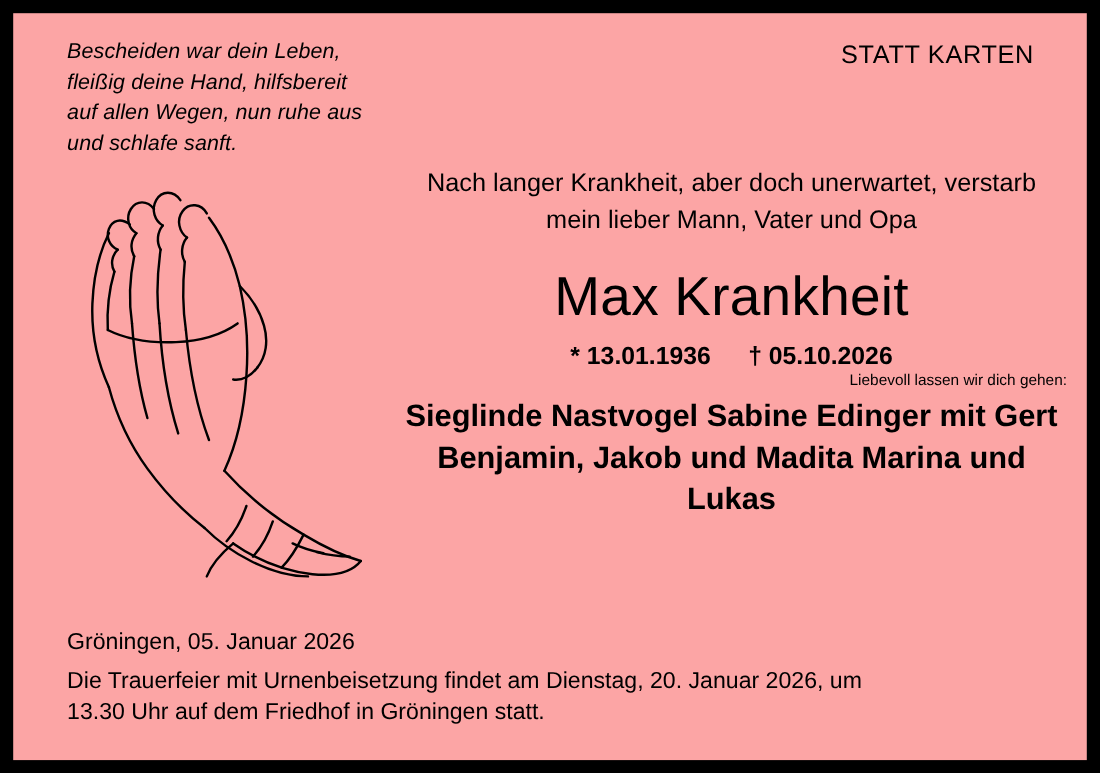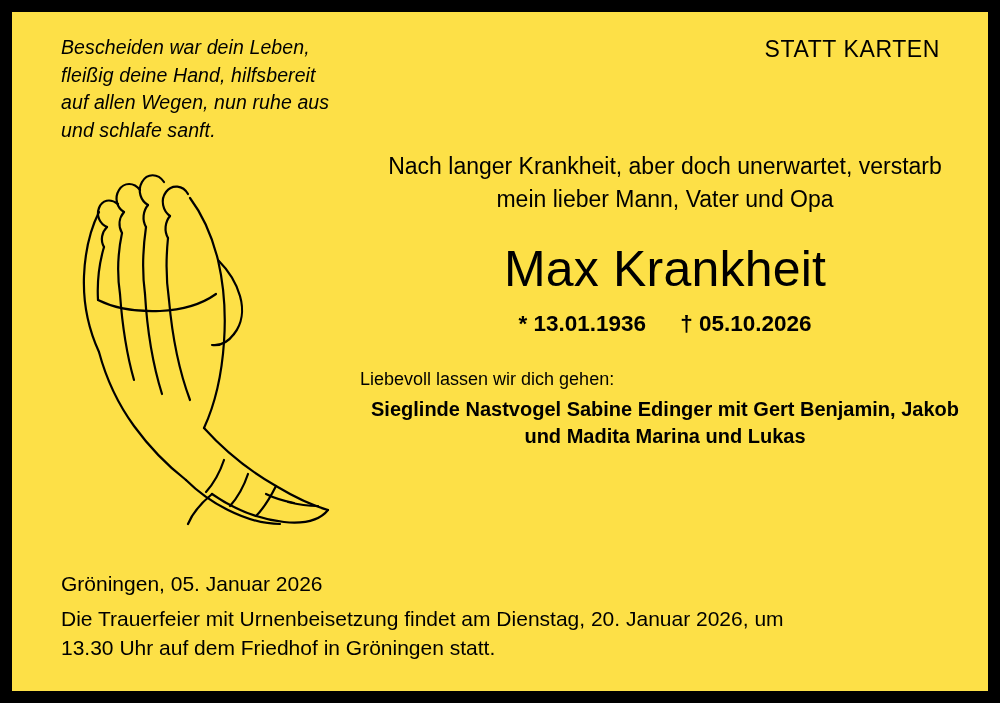--- a/index.html
+++ b/index.html
@@ -12,21 +12,21 @@
     height: 703px;
     font-family: "Liberation Sans", sans-serif;
     color: #000000;
     overflow: hidden;
   }
   .obituary {
     position: relative;
     box-sizing: border-box;
     width: 1000px;
     height: 703px;
-    background: #fde047;
+    background: #fca5a5;
     border: 12px solid #000000;
     padding: 0;
   }
   .inner {
     position: relative;
     width: 100%;
     height: 100%;
     box-sizing: border-box;
   }
 
@@ -90,27 +90,26 @@
     margin-top: 16px;
     font-size: 22.5px;
     font-weight: bold;
     text-align: center;
   }
   .dates .sep {
     display: inline-block;
     width: 34px;
   }
   .farewell {
-    margin-top: 32px;
-    font-size: 18px;
-    text-align: left;
+    font-size: 14px;
+    text-align: right;
   }
   .survivors {
     margin-top: 6px;
-    font-size: 20px;
+    font-size: 28px;
     font-weight: bold;
     line-height: 1.36;
     text-align: center;
   }
 
   
   .bottom {
     position: absolute;
     left: 49px;
     right: 23px;

